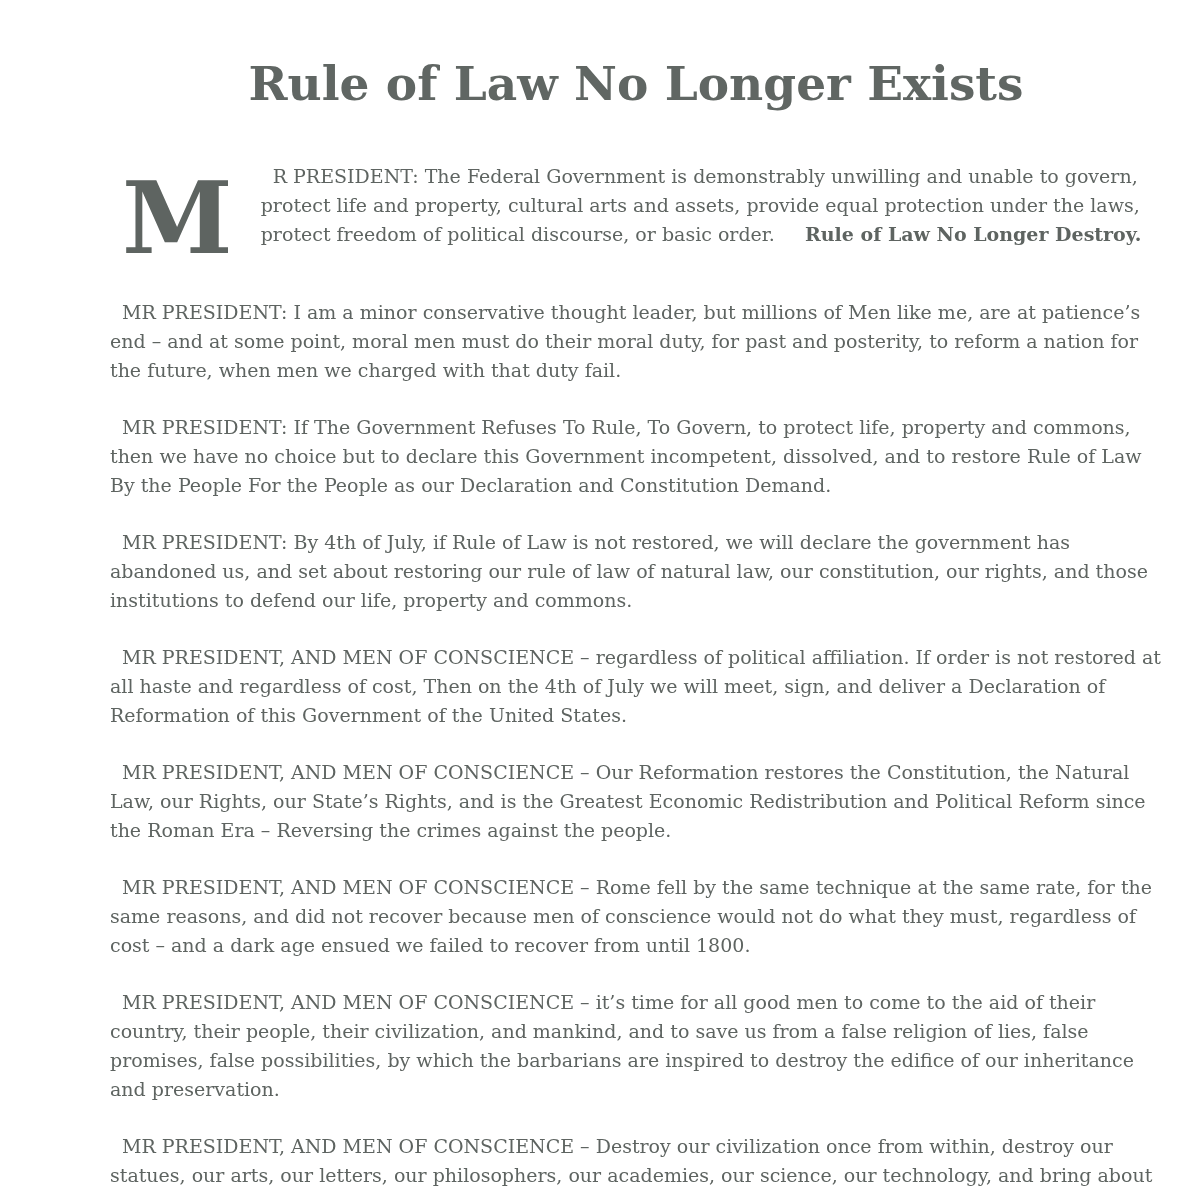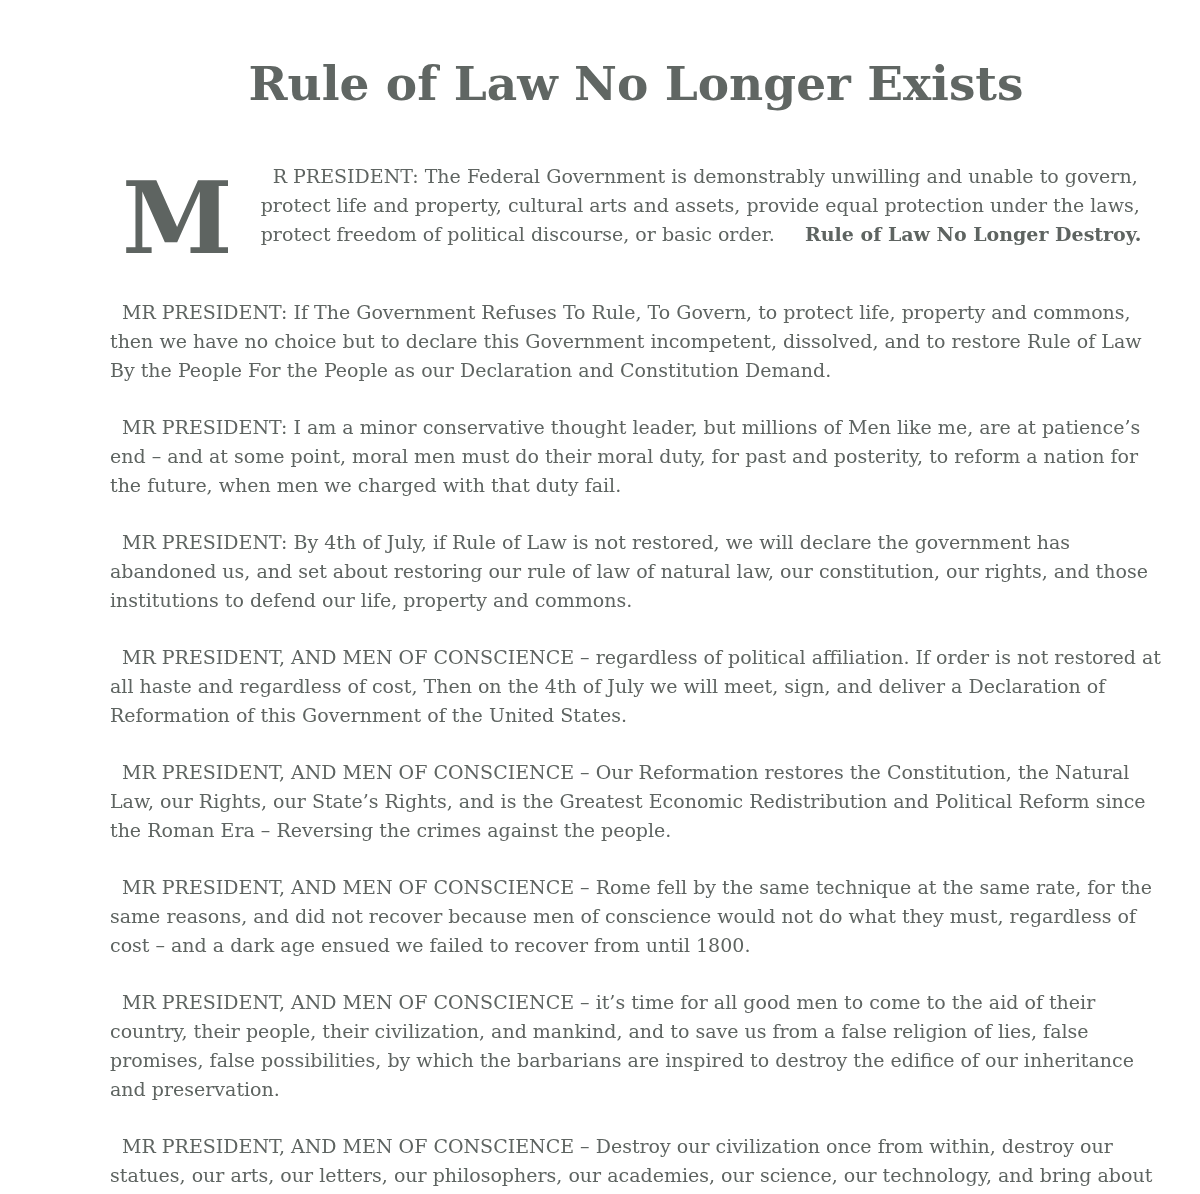--- a/index.html
+++ b/index.html
@@ -48,25 +48,25 @@
 
 <div class="page">
 
   <h1 class="article-title">Rule of Law No Longer Exists</h1>
 
   <p class="para first-para">
     <span class="dropcap">M</span><span>R PRESIDENT: The Federal Government is demonstrably unwilling and unable to govern, protect life and property, cultural arts and assets, provide equal protection under the laws, protect freedom of political discourse, or basic order. </span><span class="bold-run">Rule of Law No Longer Destroy.</span>
   </p>
 
   <p class="para">
-    <span>MR PRESIDENT: If The Government Refuses To Rule, To Govern, to protect life, property and commons, then we have no choice but to declare this Government incompetent, dissolved, and to restore Rule of Law By the People For the People as our Declaration and Constitution Demand.</span>
+    <span>MR PRESIDENT: I am a minor conservative thought leader, but millions of Men like me, are at patience’s end – and at some point, moral men must do their moral duty, for past and posterity, to reform a nation for the future, when men we charged with that duty fail.</span>
   </p>
 
   <p class="para">
-    <span>MR PRESIDENT: I am a minor conservative thought leader, but millions of Men like me, are at patience’s end – and at some point, moral men must do their moral duty, for past and posterity, to reform a nation for the future, when men we charged with that duty fail.</span>
+    <span>MR PRESIDENT: If The Government Refuses To Rule, To Govern, to protect life, property and commons, then we have no choice but to declare this Government incompetent, dissolved, and to restore Rule of Law By the People For the People as our Declaration and Constitution Demand.</span>
   </p>
 
   <p class="para">
     <span>MR PRESIDENT: By 4th of July, if Rule of Law is not restored, we will declare the government has abandoned us, and set about restoring our rule of law of natural law, our constitution, our rights, and those institutions to defend our life, property and commons.</span>
   </p>
 
   <p class="para">
     <span>MR PRESIDENT, AND MEN OF CONSCIENCE – regardless of political affiliation. If order is not restored at all haste and regardless of cost, Then on the 4th of July we will meet, sign, and deliver a Declaration of Reformation of this Government of the United States.</span>
   </p>
 

